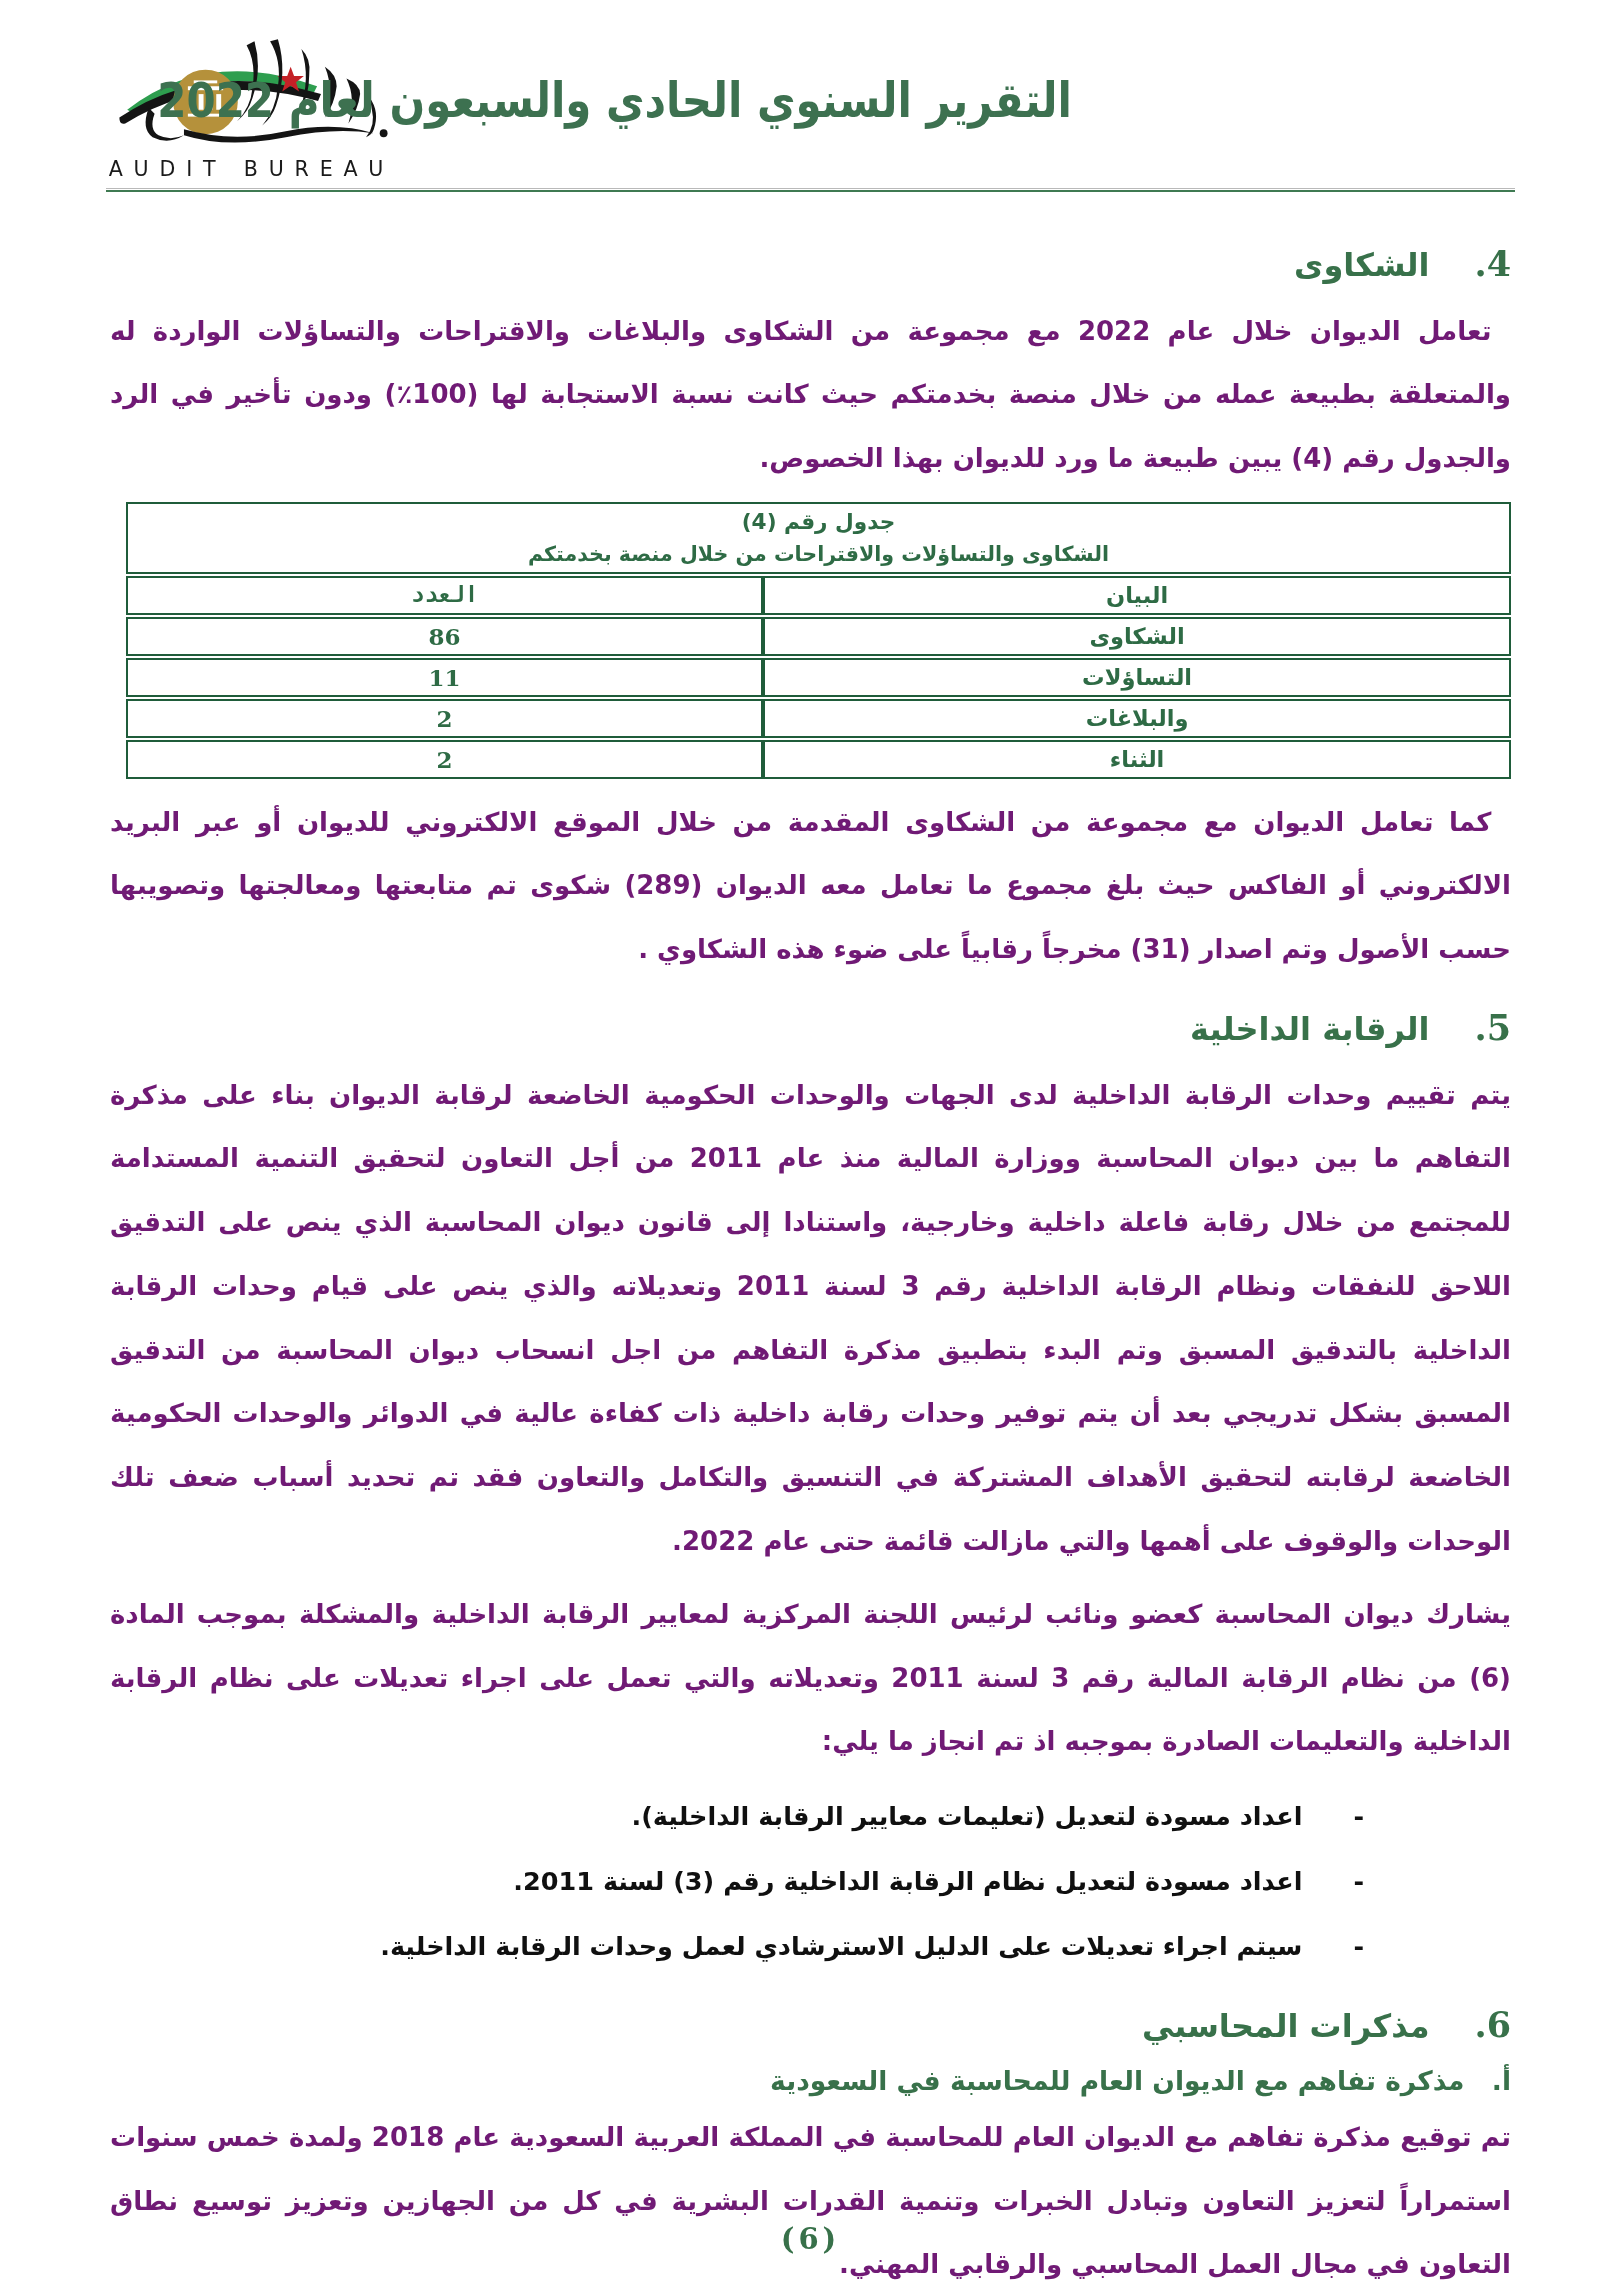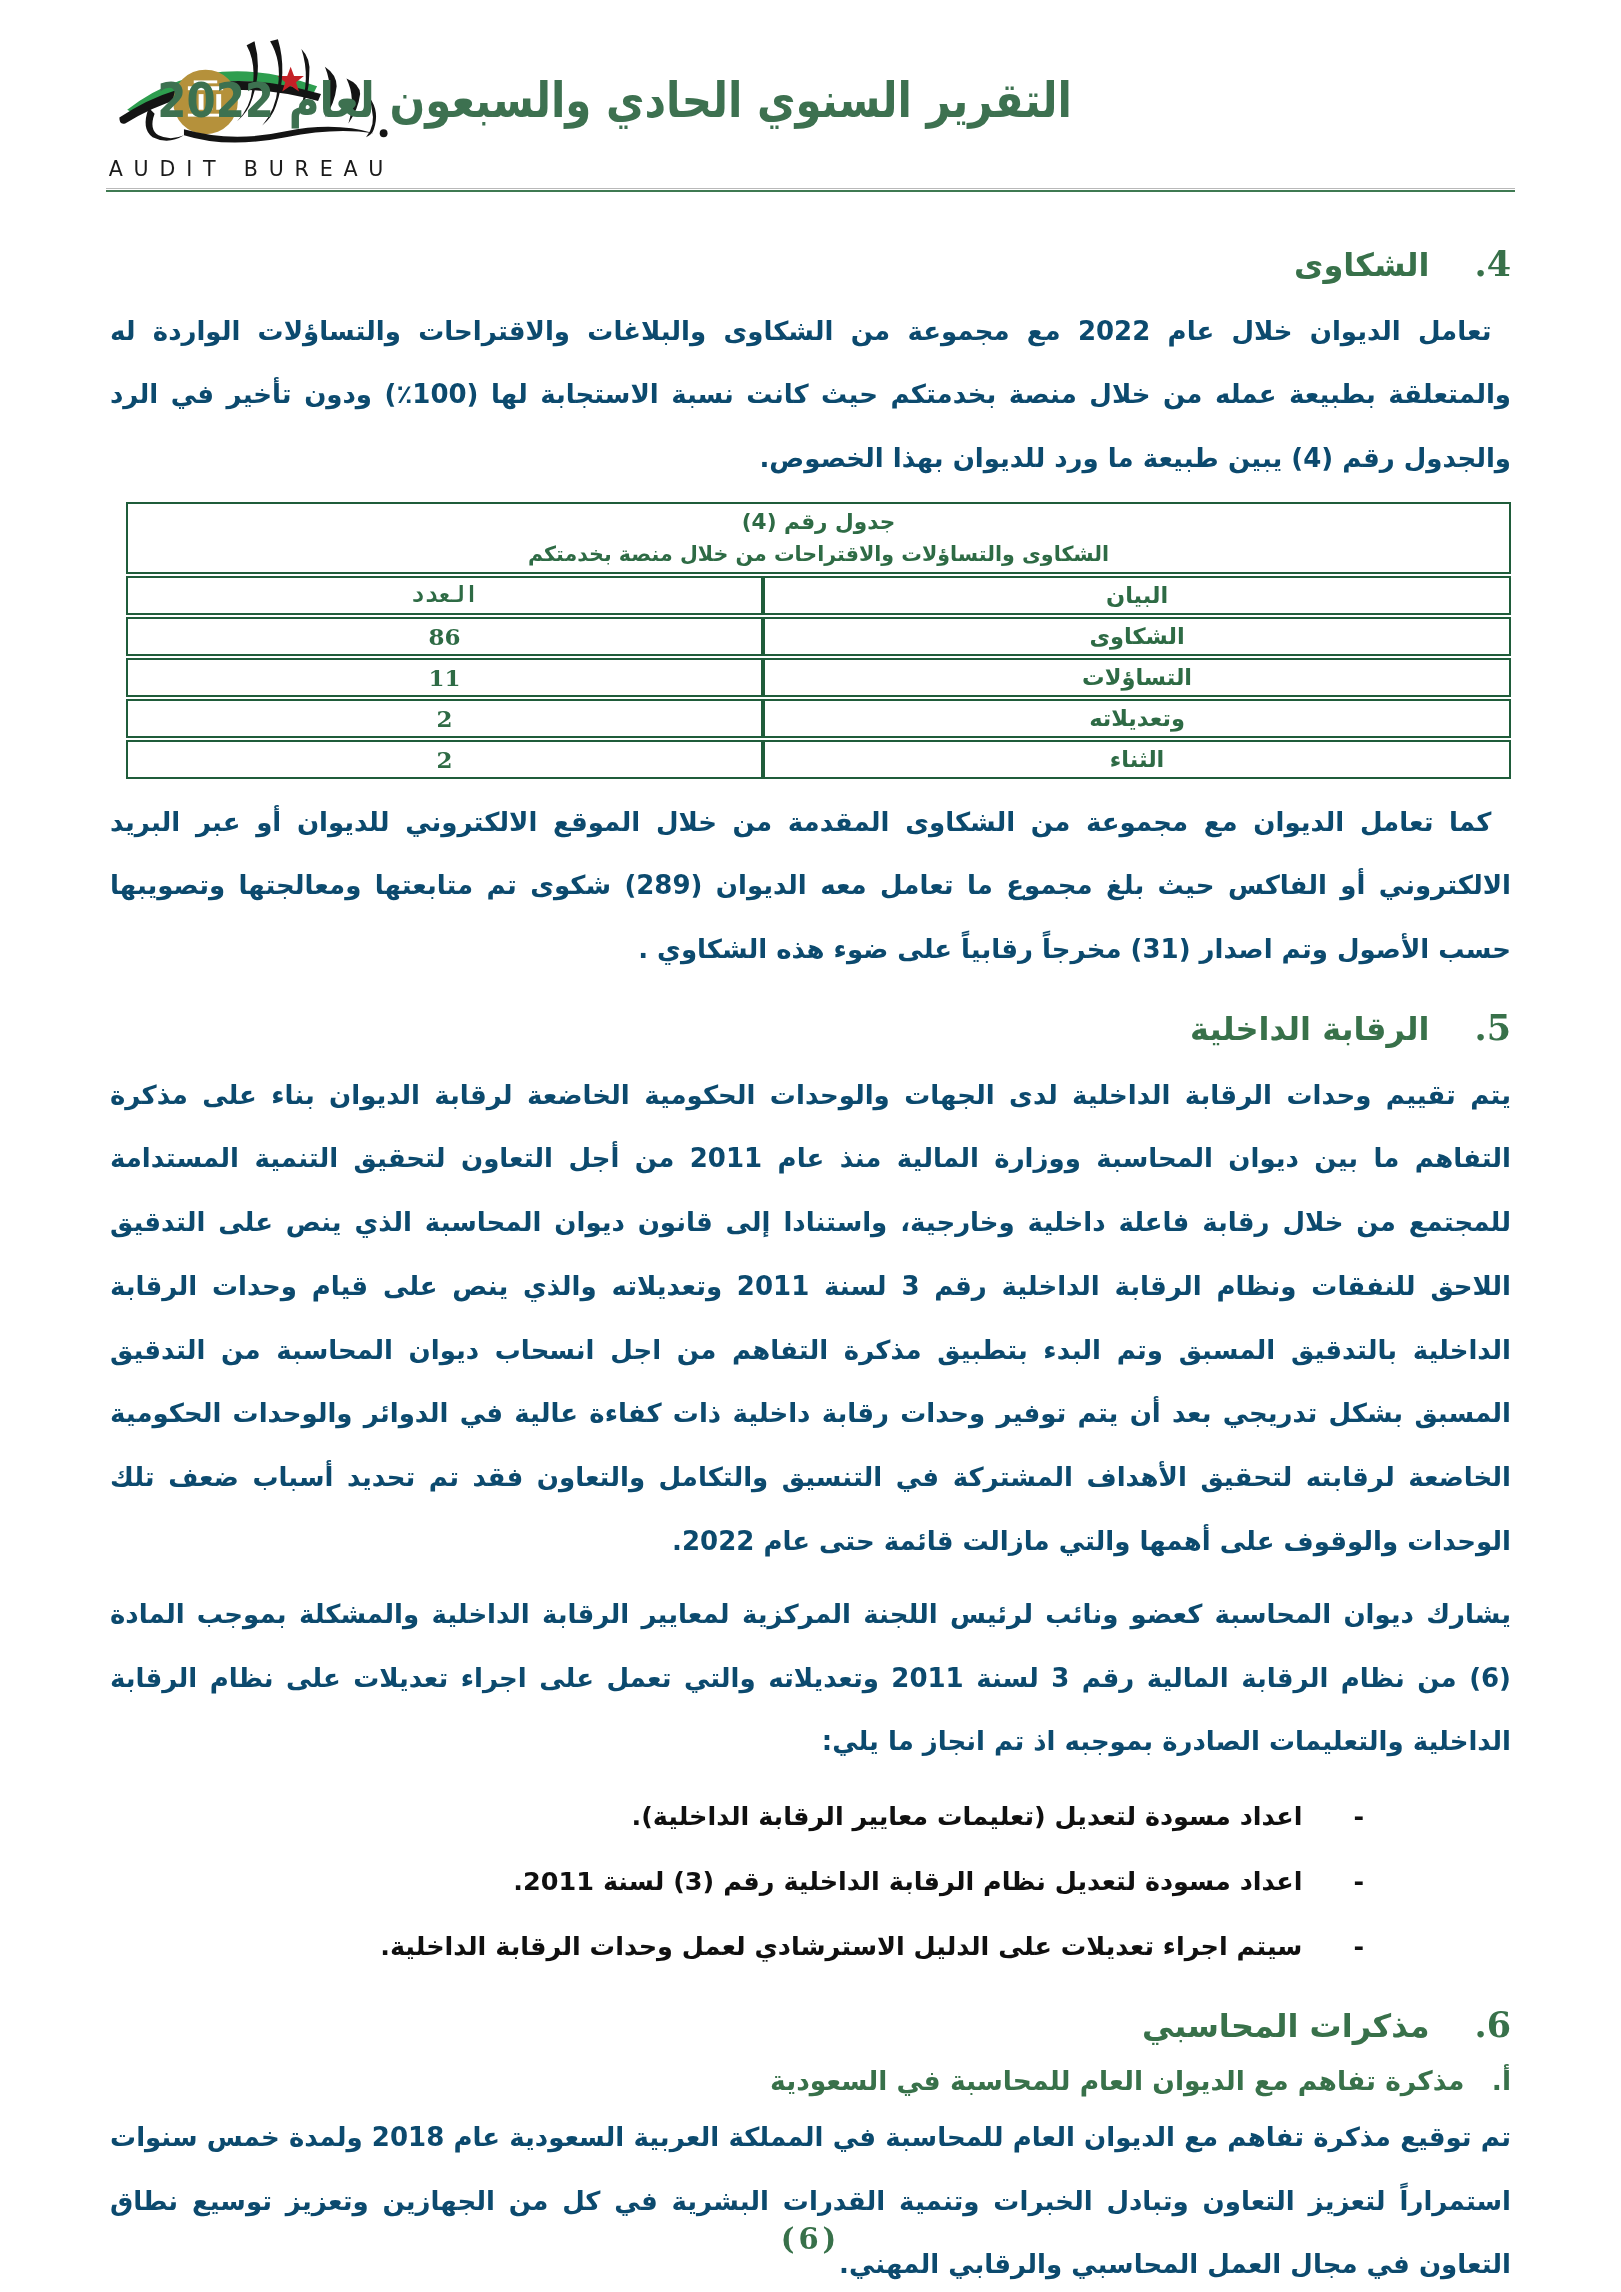--- a/index.html
+++ b/index.html
@@ -62,21 +62,21 @@
     font-size:35px; color:#38714A; font-weight:bold;
   }
 
   h3.sub-heading {
     display:flex; align-items:baseline; gap:27.4px;
     color:#38714A; font-size:26.5px; font-weight:bold;
     margin:19.6px 0 9.8px 0;
   }
 
   p.body-text {
-    font-size:26px; font-weight:bold; color:#0c4a6e;
+    font-size:26px; font-weight:bold; color:#701a75;
     text-align:justify;
     line-height:2.45;
     text-indent:19.6px;
     margin:5.9px 0 9.8px 0;
   }
   p.no-indent { text-indent:0; }
 
   
   table.data-table {
     width:100%;
@@ -196,21 +196,21 @@
 
         <tr>
               <td class="col-desc lbl">الشكاوى</td>
               <td class="col-num val">86</td>
             </tr>
             <tr>
               <td class="col-desc lbl">التساؤلات</td>
               <td class="col-num val">11</td>
             </tr>
             <tr>
-              <td class="col-desc lbl">وتعديلاته</td>
+              <td class="col-desc lbl">والبلاغات</td>
               <td class="col-num val">2</td>
             </tr>
             <tr>
               <td class="col-desc lbl">الثناء</td>
               <td class="col-num val">2</td>
             </tr>
           </tbody>
       </table>
 
       <p class="body-text">كما تعامل الديوان مع مجموعة من الشكاوى المقدمة من خلال الموقع الالكتروني للديوان أو عبر البريد الالكتروني أو الفاكس حيث بلغ مجموع ما تعامل معه الديوان (289) شكوى تم متابعتها ومعالجتها وتصويبها حسب الأصول وتم اصدار (31) مخرجاً رقابياً على ضوء هذه الشكاوي .</p>

